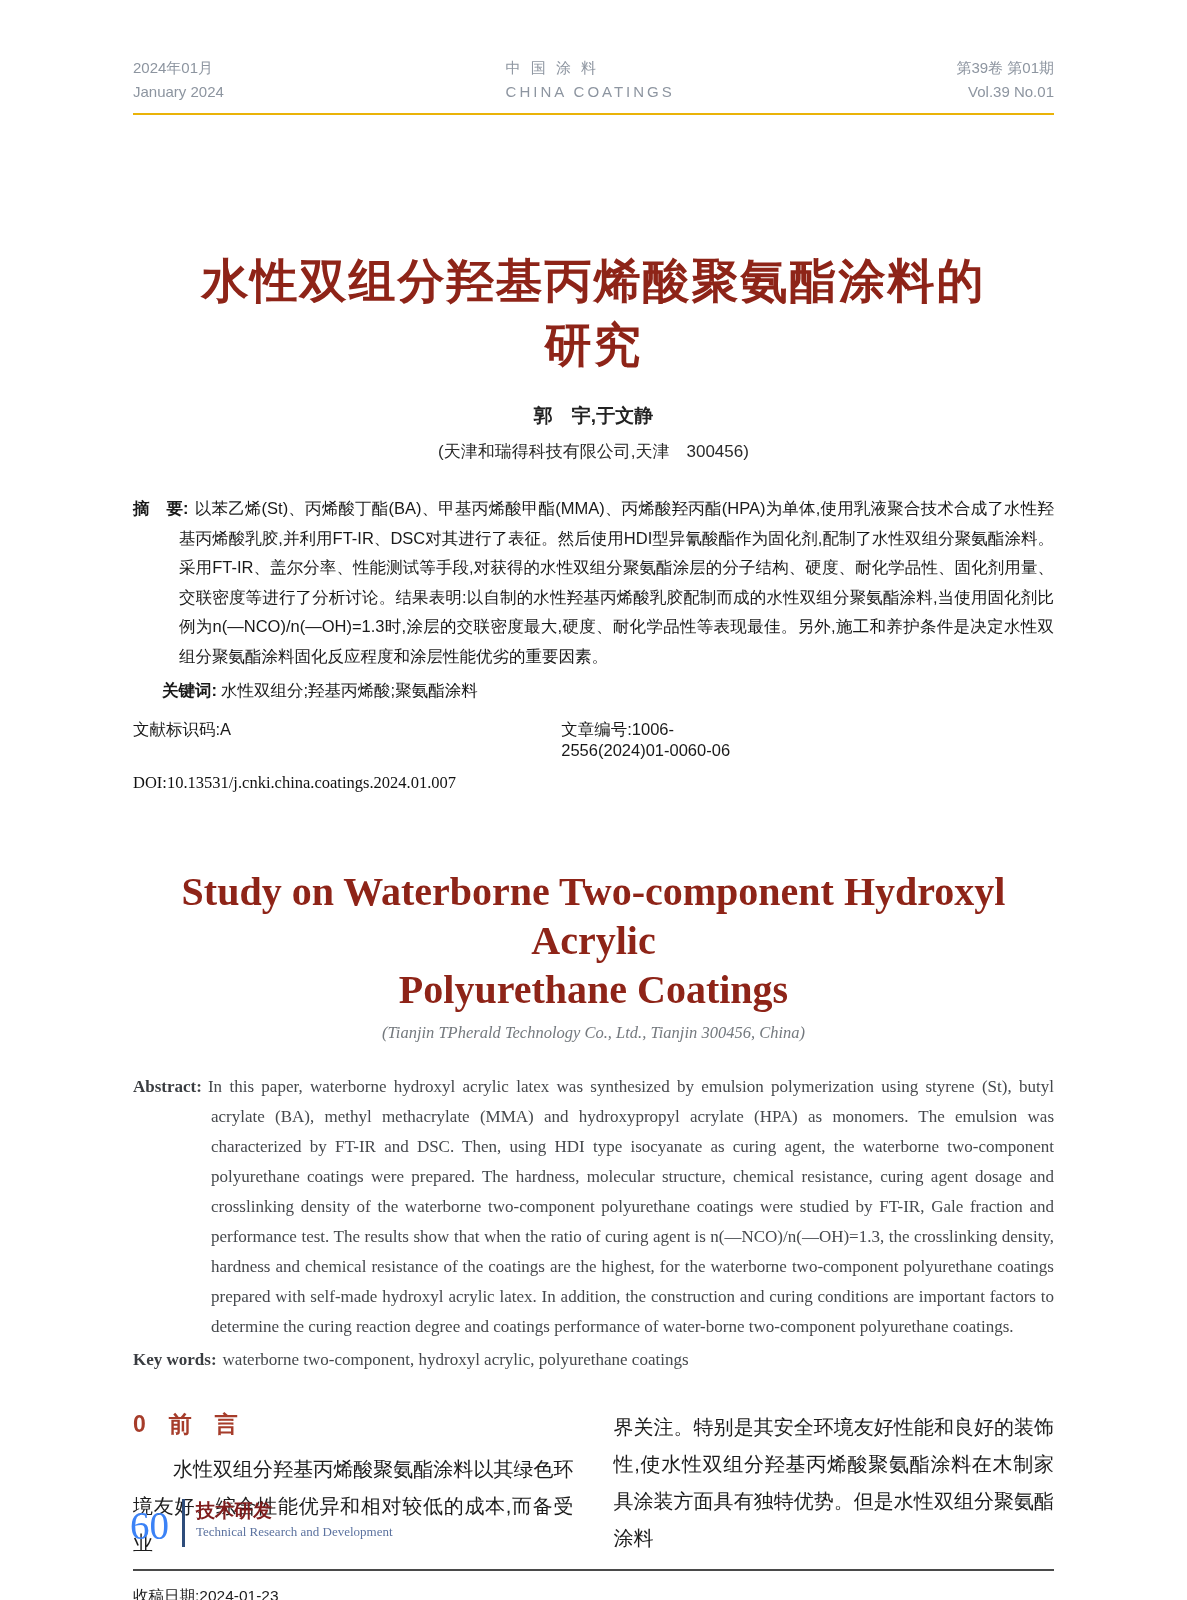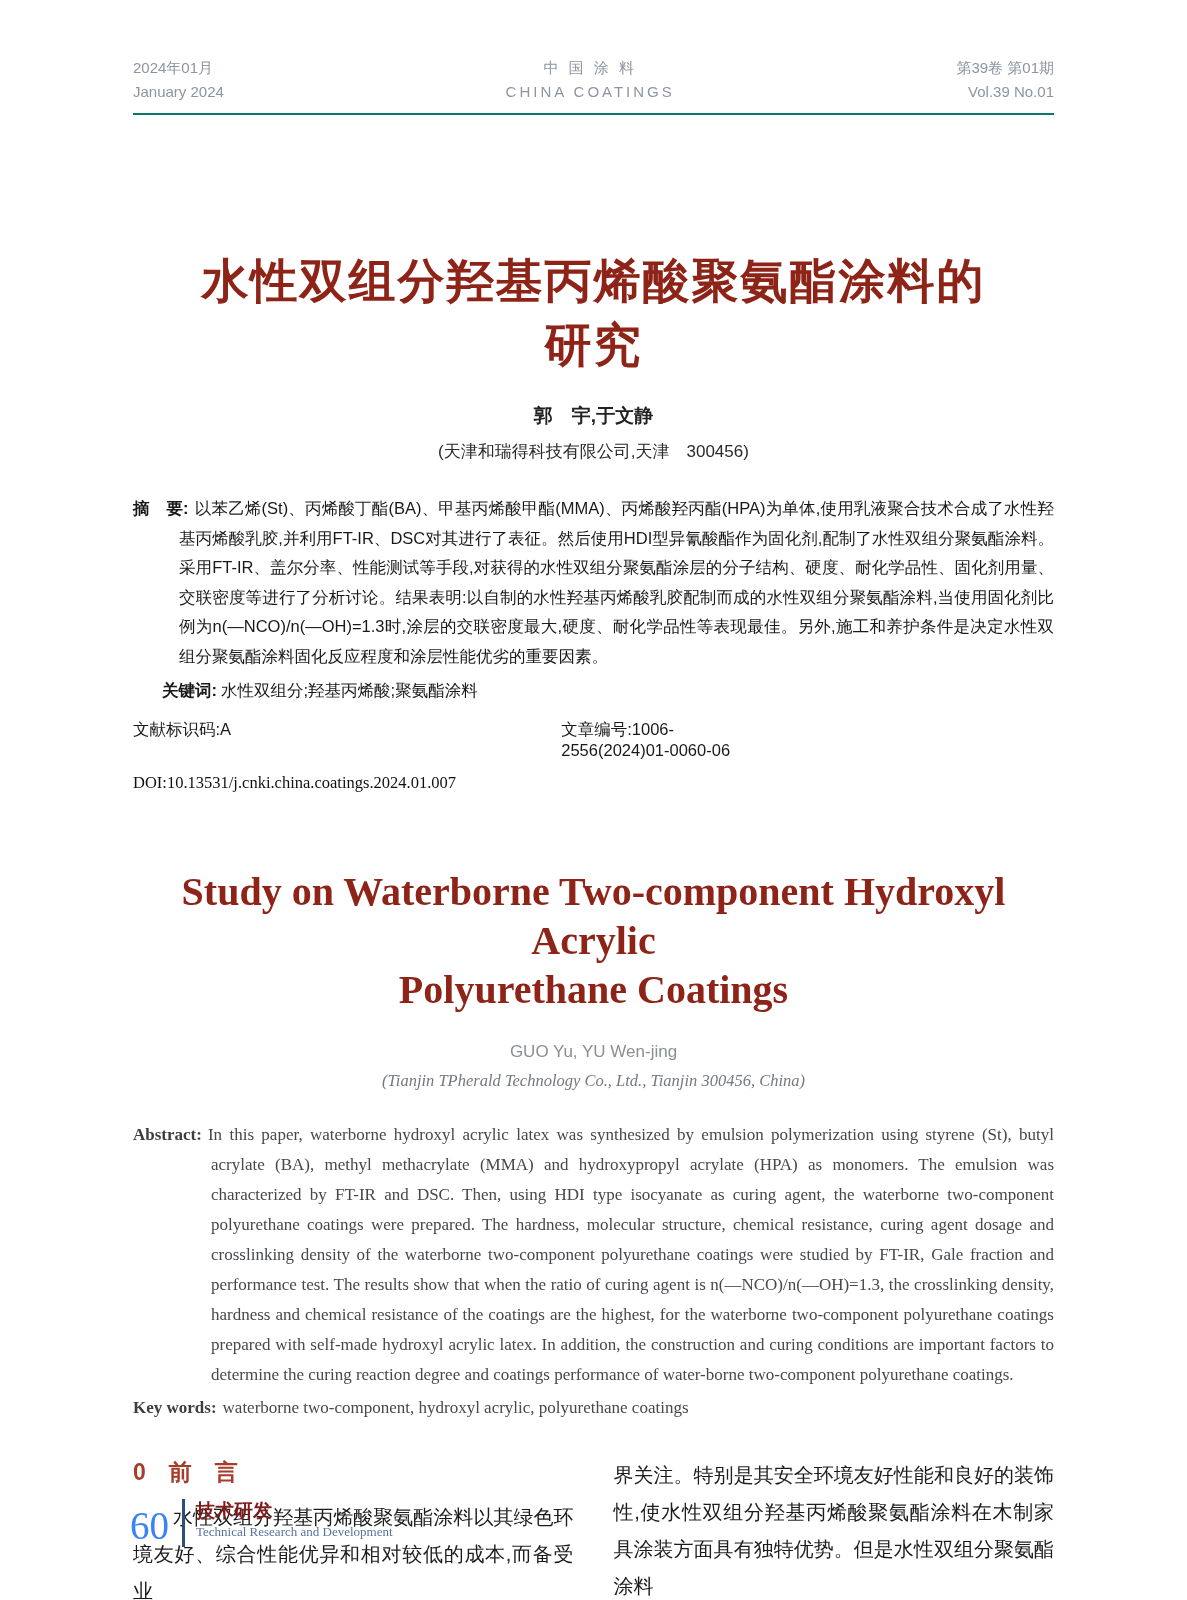--- a/index.html
+++ b/index.html
@@ -13,29 +13,29 @@
     margin: 0 auto;
     background: #ffffff;
     overflow: hidden;
   }
   .content { padding: 0 133px; }
 
   
   .jheader {
     padding-top: 56px;
     padding-bottom: 9px;
-    border-bottom: 2px solid #0f766e;
+    border-bottom: 2px solid #eab308;
     display: flex;
     justify-content: space-between;
     color: #8d95a0;
     font-size: 15px;
     line-height: 24px;
   }
   .jheader .col-left  { text-align: left; }
-  .jheader .col-mid   { text-align: center; letter-spacing: 3px; }
+  .jheader .col-mid   { text-align: left; letter-spacing: 3px; }
   .jheader .col-right { text-align: right; }
 
   
   .title-zh {
     margin-top: 134px;
     text-align: center;
     color: #8e2418;
     font-size: 47px;
     line-height: 64px;
     font-weight: 900;
@@ -246,21 +246,20 @@
       </div>
     </div>
 
     <div class="doi-line">DOI:10.13531/j.cnki.china.coatings.2024.01.007</div>
 
     <h2 class="title-en">
       <span>Study on Waterborne Two-component Hydroxyl Acrylic</span><br>
       <span>Polyurethane Coatings</span>
     </h2>
 
-    <div class="authors-en">GUO Yu, YU Wen-jing</div>
     <div class="affil-en">(Tianjin TPherald Technology Co., Ltd., Tianjin 300456, China)</div>
 
     <p class="abstract-en">
       <span class="lbl">Abstract:</span><span>In this paper, waterborne hydroxyl acrylic latex was synthesized by emulsion polymerization using styrene (St), butyl acrylate (BA), methyl methacrylate (MMA) and hydroxypropyl acrylate (HPA) as monomers. The emulsion was characterized by FT-IR and DSC. Then, using HDI type isocyanate as curing agent, the waterborne two-component polyurethane coatings were prepared. The hardness, molecular structure, chemical resistance, curing agent dosage and crosslinking density of the waterborne two-component polyurethane coatings were studied by FT-IR, Gale fraction and performance test. The results show that when the ratio of curing agent is n(—NCO)/n(—OH)=1.3, the crosslinking density, hardness and chemical resistance of the coatings are the highest, for the waterborne two-component polyurethane coatings prepared with self-made hydroxyl acrylic latex. In addition, the construction and curing conditions are important factors to determine the curing reaction degree and coatings performance of water-borne two-component polyurethane coatings.</span>
     </p>
 
     <p class="keywords-en">
       <span class="lbl">Key words:</span><span>waterborne two-component, hydroxyl acrylic, polyurethane coatings</span>
     </p>
 

